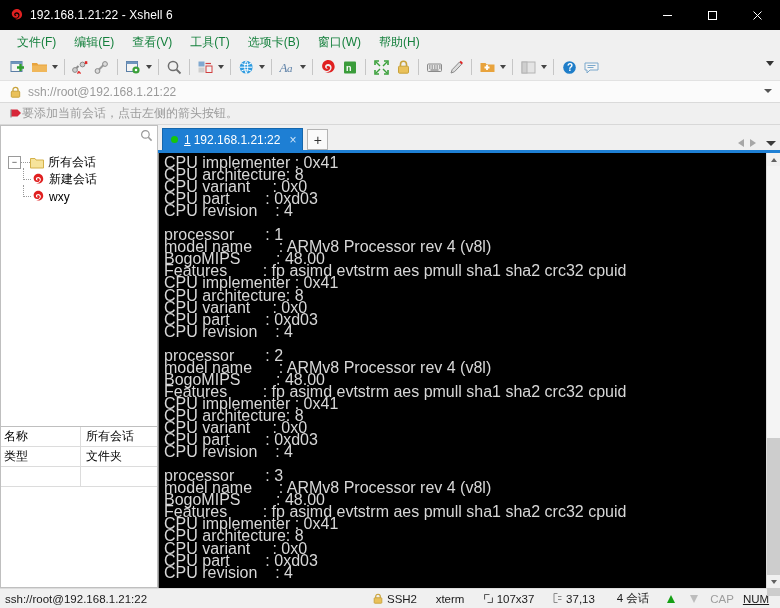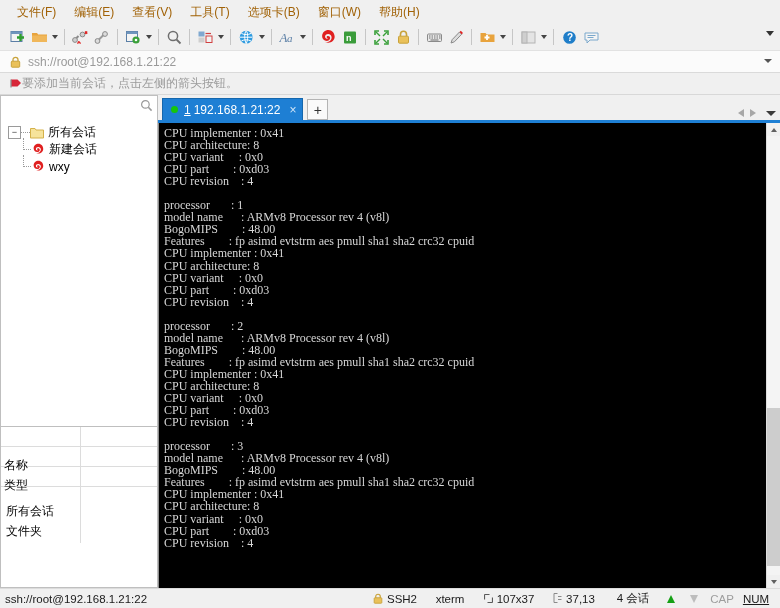--- a/index.html
+++ b/index.html
@@ -14,21 +14,21 @@
   
   .titlebar{height:30px;background:#000;display:flex;align-items:center;flex:0 0 auto;}
   .title-icon{width:22px;height:16px;margin-left:6px;display:flex;align-items:center;justify-content:center;}
   .title-text{color:#fff;font-size:12px;margin-left:2px;letter-spacing:.1px;}
   .winbtns{margin-left:auto;display:flex;height:30px;}
   .winbtn{width:45px;height:30px;display:flex;align-items:center;justify-content:center;color:#fff;}
   .winbtn svg{display:block;}
 
   
   .menubar{height:24px;background:#f0f0f0;display:flex;align-items:center;padding-left:8px;flex:0 0 auto;}
-  .menuitem{padding:1px 9px;font-size:12px;color:#a16207;white-space:nowrap;}
+  .menuitem{padding:1px 9px;font-size:12px;color:#15803d;white-space:nowrap;}
 
   
   .toolbar{height:26px;background:#f0f0f0;display:flex;align-items:center;padding-left:6px;flex:0 0 auto;position:relative;}
   .tb{width:22px;height:22px;display:flex;align-items:center;justify-content:center;}
   .tb svg{display:block;}
   .caret{width:10px;height:22px;display:flex;align-items:center;justify-content:center;}
   .caret i{display:block;width:0;height:0;border-left:3.5px solid transparent;border-right:3.5px solid transparent;border-top:4px solid #444;}
   .tsep{width:1px;height:16px;background:#c6c6c6;margin:0 4px;}
   .tb-overflow{position:absolute;right:6px;top:7px;}
 
@@ -59,21 +59,21 @@
                    display:flex;align-items:center;justify-content:center;font-size:9px;line-height:9px;color:#333;}
   .dots{width:9px;height:1px;border-top:1px dotted #9a9a9a;}
   .tnode .lbl{margin-left:4px;}
   .child{padding-left:17px;}
   .elbow{width:14px;height:17px;position:relative;}
   .elbow:before{content:"";position:absolute;left:5px;top:-3px;bottom:8px;border-left:1px dotted #9a9a9a;}
   .elbow:after{content:"";position:absolute;left:5px;top:8px;width:8px;border-top:1px dotted #9a9a9a;}
   .elbow.last:before{bottom:8px;}
 
   .props{height:160px;flex:0 0 160px;border:1px solid #bfbfbf;border-top:none;background:#fff;}
-  .prow{display:flex;height:19px;border-bottom:1px solid #dcdcdc;font-size:12px;flex-direction:column;}
+  .prow{display:flex;height:19px;border-bottom:1px solid #dcdcdc;font-size:12px;}
   .pk{width:76px;flex:0 0 76px;border-right:1px solid #dcdcdc;padding-left:3px;display:flex;align-items:center;}
   .pv{flex:1 1 auto;padding-left:5px;display:flex;align-items:center;}
 
   
   .rightpane{flex:1 1 auto;display:flex;flex-direction:column;min-width:0;min-height:0;background:#f0f0f0;}
   .tabbar{height:25px;display:flex;align-items:flex-end;background:#f0f0f0;position:relative;flex:0 0 auto;}
   .tab{height:21px;background:#1e7fd4;color:#fff;display:flex;align-items:center;padding:0 6px 0 8px;margin-left:4px;font-size:12px;border:1px solid #1567ad;border-bottom:none;}
   .tab .dot{width:7px;height:7px;border-radius:50%;background:#16c60c;margin-right:6px;}
   .tab .num{text-decoration:underline;margin-right:3px;}
   .tab .x{margin-left:9px;color:#cfe4f7;font-size:12px;}
@@ -81,42 +81,67 @@
   .tabnav{position:absolute;right:4px;bottom:3px;display:flex;align-items:center;gap:6px;}
   .navarrow{width:0;height:0;border-top:4.5px solid transparent;border-bottom:4.5px solid transparent;}
   .navarrow.l{border-right:6px solid #a7a7a7;}
   .navarrow.r{border-left:6px solid #a7a7a7;}
   .navdrop{width:0;height:0;border-left:5px solid transparent;border-right:5px solid transparent;border-top:5px solid #3b3b3b;margin-left:4px;}
   .blueline{height:3px;background:#1e7fd4;flex:0 0 auto;}
 
   
   .termwrap{flex:1 1 auto;display:flex;min-height:0;background:#000;border-left:1px solid #8f8f8f;}
   .term{flex:1 1 auto;background:#000;color:#d7d7d7;
-        font-family:Liberation Serif, serif;
-        font-size:12px;line-height:12.05px;padding:4px 0 0 5px;white-space:pre;overflow:hidden;min-width:0;}
+        font-family:Liberation Sans, sans-serif;
+        font-size:16px;line-height:12.05px;padding:4px 0 0 5px;white-space:pre;overflow:hidden;min-width:0;}
   .scrollbar{width:13px;flex:0 0 13px;background:#f4f4f4;border-left:1px solid #dedede;position:relative;}
   .sbarrow{height:13px;width:13px;display:flex;align-items:center;justify-content:center;background:#f0f0f0;}
   .sbarrow.bottom{position:absolute;bottom:0;left:0;}
   .sbthumb{position:absolute;left:0;width:13px;background:#cdcdcd;}
   .sbup{width:0;height:0;border-left:3.5px solid transparent;border-right:3.5px solid transparent;border-bottom:4px solid #606060;}
   .sbdn{width:0;height:0;border-left:3.5px solid transparent;border-right:3.5px solid transparent;border-top:4px solid #606060;}
 
   
   .statusbar{height:19px;flex:0 0 auto;background:#f0f0f0;display:flex;align-items:center;font-size:11.5px;color:#1a1a1a;border-top:1px solid #dcdcdc;}
   .st-left{padding-left:5px;}
   .st-seg{display:flex;align-items:center;justify-content:center;white-space:nowrap;}
   .st-gray{color:#9d9d9d;}
   .up-arrow{width:0;height:0;border-left:4.5px solid transparent;border-right:4.5px solid transparent;border-bottom:8px solid #15a015;}
   .dn-arrow{width:0;height:0;border-left:4.5px solid transparent;border-right:4.5px solid transparent;border-top:8px solid #bdbdbd;}
 </style>
 </head>
 <body>
 
 <div class="app">
 
+  <div class="titlebar">
+    <div class="title-icon">
+      <svg width="14" height="14" viewBox="0 0 16 16">
+        <path d="M8 1C4.7 1 2 3.5 2 6.6c0 2.6 1.9 4.6 4.3 4.6 1.9 0 3.3-1.2 3.3-2.7 0-1.2-.9-2-2-2-.8 0-1.4.5-1.4 1.1 0 .5.4.9.9.9.2 0 .4-.1.5-.2-.1.5-.6.8-1.2.8-.9 0-1.6-.8-1.6-1.8 0-1.4 1.2-2.5 2.8-2.5 1.9 0 3.3 1.4 3.3 3.3 0 2.4-2 4.3-4.6 4.3-.6 0-1.2-.1-1.7-.3.9.6 2 .9 3.2.9 3.3 0 6-2.5 6-5.6C13.8 3.9 11.3 1 8 1z" fill="#e02020"></path>
+      </svg>
+    </div>
+    <div class="title-text">192.168.1.21:22 - Xshell 6</div>
+    <div class="winbtns">
+      <div class="winbtn">
+        <svg width="11" height="11" viewBox="0 0 11 11">
+            <path d="M1 5.5h9" stroke="#ffffff" stroke-width="1"></path>
+          </svg>
+      </div>
+      <div class="winbtn">
+        <svg width="11" height="11" viewBox="0 0 11 11">
+            <rect x="1.5" y="1.5" width="8" height="8" fill="none" stroke="#ffffff" stroke-width="1"></rect>
+          </svg>
+      </div>
+      <div class="winbtn">
+        <svg width="11" height="11" viewBox="0 0 11 11">
+            <path d="M1.5 1.5l8 8M9.5 1.5l-8 8" stroke="#ffffff" stroke-width="1"></path>
+          </svg>
+      </div>
+    </div>
+  </div>
 
   <div class="menubar">
     <div class="menuitem">文件(F)</div>
     <div class="menuitem">编辑(E)</div>
     <div class="menuitem">查看(V)</div>
     <div class="menuitem">工具(T)</div>
     <div class="menuitem">选项卡(B)</div>
     <div class="menuitem">窗口(W)</div>
     <div class="menuitem">帮助(H)</div>
   </div>

